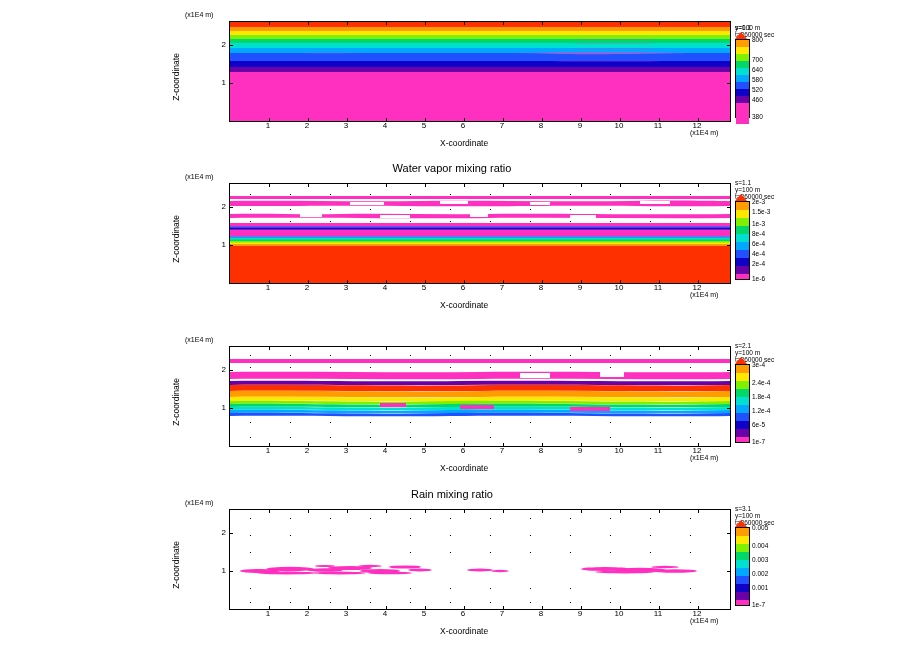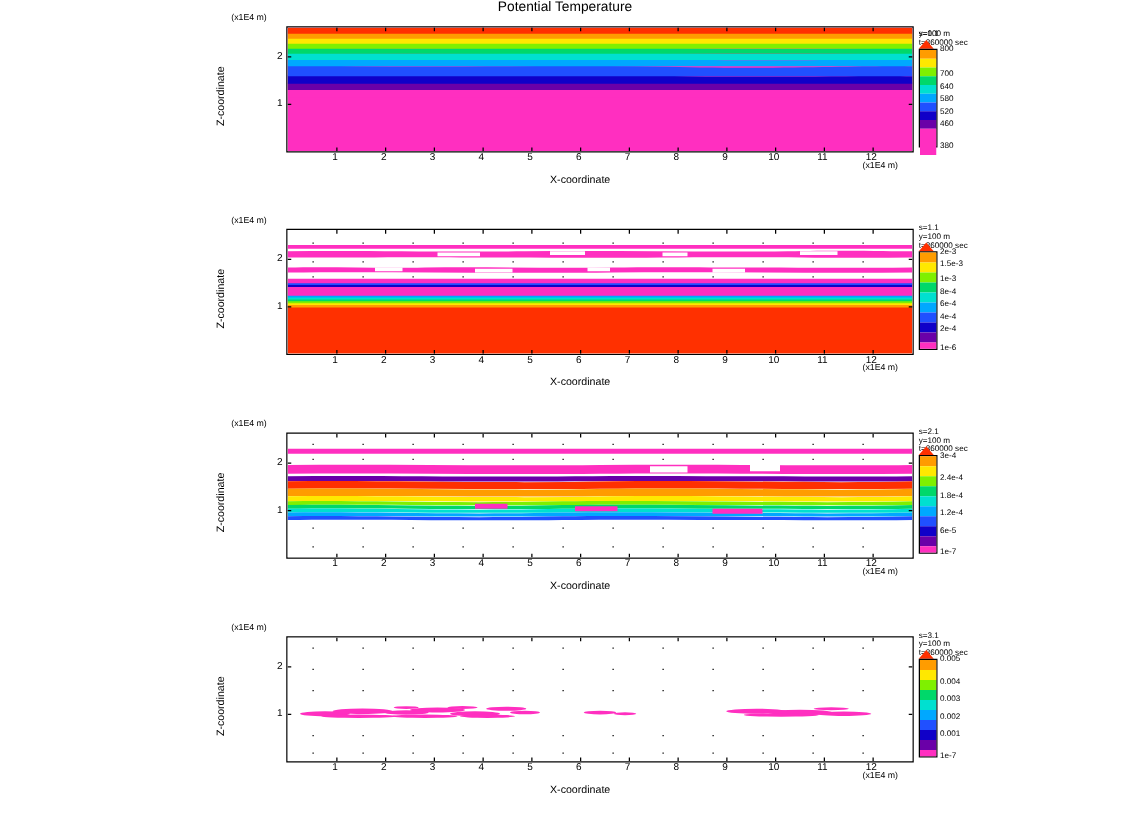--- a/index.html
+++ b/index.html
@@ -22,21 +22,20 @@
   .cbar{position:absolute;width:13px;border:1px solid #000;}
   .cbseg{width:100%;}
   .cblabel{position:absolute;font-size:6.5px;white-space:nowrap;left:17px;}
   .cbinfo{position:absolute;font-size:6.5px;white-space:nowrap;}
   .arrowup{position:absolute;width:0;height:0;border-left:6.5px solid transparent;border-right:6.5px solid transparent;}
 </style>
 </head>
 <body>
 
 <div class="panel" style="top:0px;">
-  <div class="ptitle">Potential Temperature</div>
   <div class="unit-tl" style="left:185px;top:11px;">(x1E4 m)</div>
   <div class="zlabel" style="left:176px;top:72px;width:70px;text-align:center;margin-left:-35px;">Z-coordinate</div>
 
   <div class="plotbox" style="left:229px;top:21px;width:500px;height:99px;">
     <svg class="contourlayer" viewBox="0 0 500 99" preserveAspectRatio="none">
       <rect x="0" y="0" width="500" height="99" fill="#ff2fc0"></rect>
       <path d="M0,48 L500,48 L500,56 L0,56 Z" fill="#ff2fc0"></path>
       <path d="M0,44 C100,45 200,43 300,44 C400,45 460,43 500,44 L500,50 L0,50 Z" fill="#6a00a8"></path>
       <path d="M0,38 C110,40 210,37 320,39 C410,40 470,38 500,39 L500,45 L0,45 Z" fill="#1000c8"></path>
       <path d="M0,30 C120,33 220,29 330,32 C420,33 470,30 500,31 L500,39 L0,39 Z" fill="#2050ff"></path>
@@ -114,20 +113,21 @@
   <div class="cblabel" style="left:752px;top:36px;">800</div>
   <div class="cblabel" style="left:752px;top:56px;">700</div>
   <div class="cblabel" style="left:752px;top:66px;">640</div>
   <div class="cblabel" style="left:752px;top:76px;">580</div>
   <div class="cblabel" style="left:752px;top:86px;">520</div>
   <div class="cblabel" style="left:752px;top:96px;">460</div>
   <div class="cblabel" style="left:752px;top:113px;">380</div>
 </div>
 
 <div class="panel" style="top:162px;">
+  <div class="ptitle">Water vapor mixing ratio</div>
   <div class="unit-tl" style="left:185px;top:11px;">(x1E4 m)</div>
   <div class="zlabel" style="left:176px;top:72px;width:70px;text-align:center;margin-left:-35px;">Z-coordinate</div>
 
   <div class="plotbox" style="left:229px;top:21px;width:500px;height:99px;">
     <svg class="contourlayer" viewBox="0 0 500 99" preserveAspectRatio="none">
       <rect x="0" y="0" width="500" height="99" fill="#ffffff"></rect>
       <path d="M0,61 L500,61 L500,99 L0,99 Z" fill="#ff3000"></path>
       <path d="M0,59 L500,59 L500,62 L0,62 Z" fill="#ff9c00"></path>
       <path d="M0,57.5 L500,57.5 L500,60 L0,60 Z" fill="#ffe800"></path>
       <path d="M0,56 L500,56 L500,58.5 L0,58.5 Z" fill="#7ff000"></path>
@@ -400,20 +400,21 @@
   </div>
   <div class="cblabel" style="left:752px;top:36px;">3e-4</div>
   <div class="cblabel" style="left:752px;top:54px;">2.4e-4</div>
   <div class="cblabel" style="left:752px;top:68px;">1.8e-4</div>
   <div class="cblabel" style="left:752px;top:82px;">1.2e-4</div>
   <div class="cblabel" style="left:752px;top:96px;">6e-5</div>
   <div class="cblabel" style="left:752px;top:113px;">1e-7</div>
 </div>
 
 <div class="panel" style="top:488px;">
+  <div class="ptitle">Rain mixing ratio</div>
   <div class="unit-tl" style="left:185px;top:11px;">(x1E4 m)</div>
   <div class="zlabel" style="left:176px;top:72px;width:70px;text-align:center;margin-left:-35px;">Z-coordinate</div>
 
   <div class="plotbox" style="left:229px;top:21px;width:500px;height:99px;">
     <svg class="contourlayer" viewBox="0 0 500 99" preserveAspectRatio="none">
       <rect x="0" y="0" width="500" height="99" fill="#ffffff"></rect>
       <g fill="#ff2fc0">
         <ellipse cx="30" cy="61" rx="20" ry="2"></ellipse>
         <ellipse cx="60" cy="59" rx="24" ry="2.2"></ellipse>
         <ellipse cx="95" cy="60" rx="18" ry="1.8"></ellipse>

